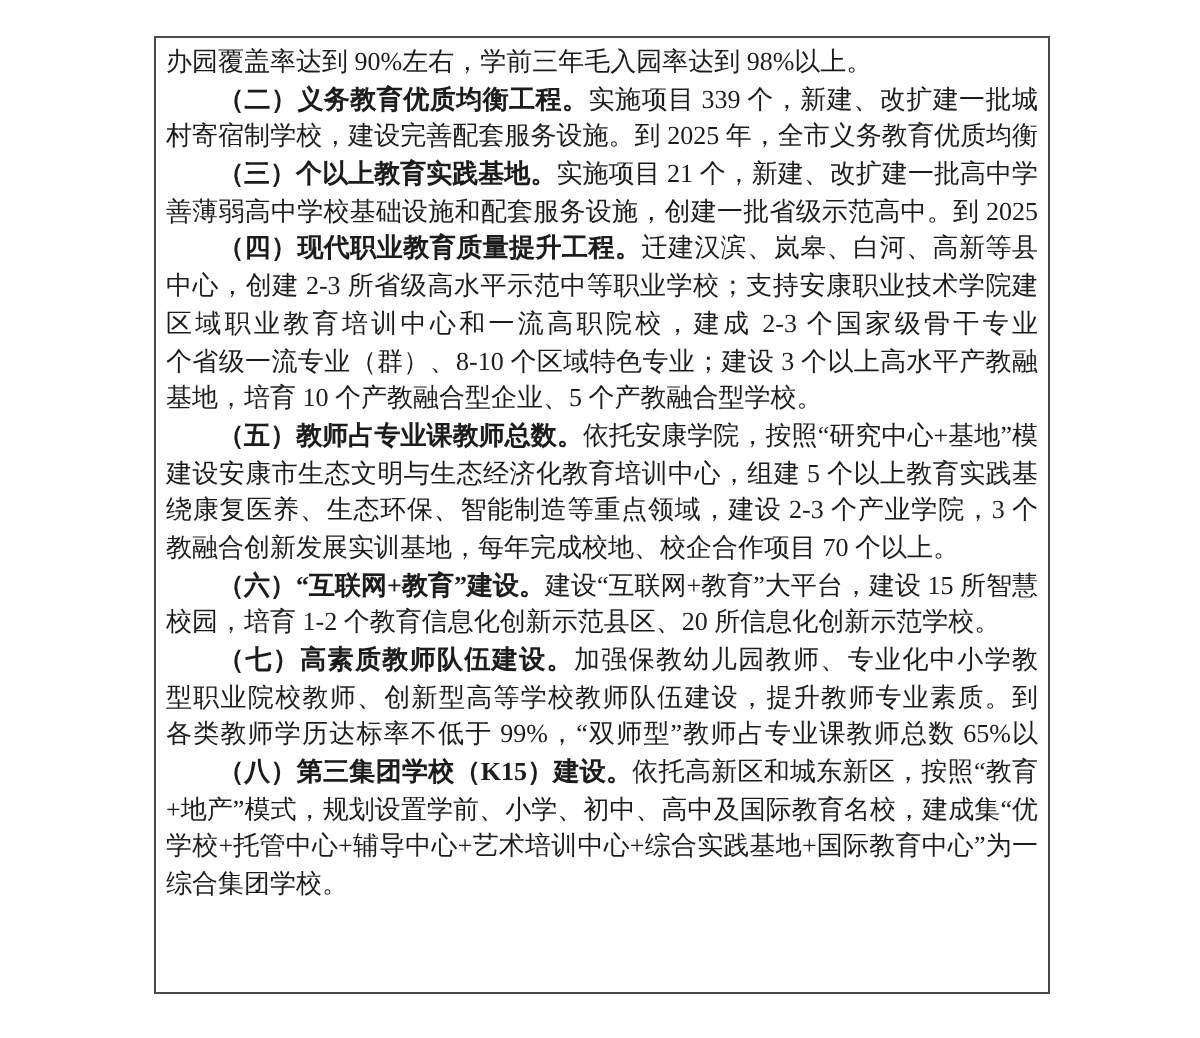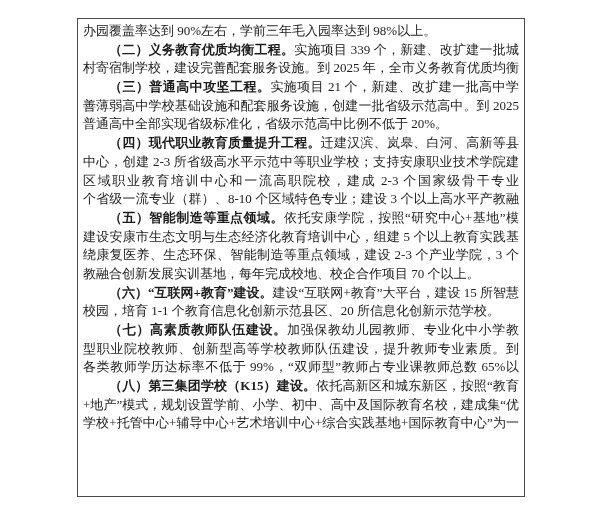--- a/index.html
+++ b/index.html
@@ -61,44 +61,45 @@
 <div class="canvas">
   <div class="page" style="border-color: rgb(74, 74, 74); background: rgb(255, 255, 255); color: rgb(28, 28, 28);">
       <div class="para">
         <div class="line"><span class="body-seg">办园覆盖率达到 90%左右，学前三年毛入园率达到 98%以上。</span></div>
       </div>
       <div class="para">
         <div class="line full indent"><span class="hd">（二）义务教育优质均衡工程。</span><span class="body-seg">实施项目 339 个，新建、改扩建一批城镇和农</span></div>
         <div class="line full"><span class="body-seg">村寄宿制学校，建设完善配套服务设施。到 2025 年，全市义务教育优质均衡县发</span></div>
       </div>
       <div class="para">
-        <div class="line full indent"><span class="hd">（三）普通高中攻坚工程。</span><span class="body-seg">实施项目 21 个，新建、改扩建一批高中学校，完</span></div>
+        <div class="line full indent"><span class="hd">（三）个以上教育实践基地。</span><span class="body-seg">实施项目 21 个，新建、改扩建一批高中学校，完</span></div>
         <div class="line full"><span class="body-seg">善薄弱高中学校基础设施和配套服务设施，创建一批省级示范高中。到 2025 年，</span></div>
-        <div class="line"><span class="body-seg">普通高中全部实现省级标准化，省级示范高中比例不低于 20%。</span></div>
       </div>
       <div class="para">
         <div class="line full indent"><span class="hd">（四）现代职业教育质量提升工程。</span><span class="body-seg">迁建汉滨、岚皋、白河、高新等县区职教</span></div>
         <div class="line full"><span class="body-seg">中心，创建 2-3 所省级高水平示范中等职业学校；支持安康职业技术学院建设秦巴</span></div>
         <div class="line full"><span class="body-seg">区域职业教育培训中心和一流高职院校，建成 2-3 个国家级骨干专业（群）、3-5</span></div>
         <div class="line full"><span class="body-seg">个省级一流专业（群）、8-10 个区域特色专业；建设 3 个以上高水平产教融合实训</span></div>
+        <div class="line"><span class="body-seg">基地，培育 10 个产教融合型企业、5 个产教融合型学校。</span></div>
       </div>
       <div class="para">
-        <div class="line full indent"><span class="hd">（五）智能制造等重点领域。</span><span class="body-seg">依托安康学院，按照“研究中心+基地”模式，</span></div>
+        <div class="line full indent"><span class="hd">（五）教师占专业课教师总数。</span><span class="body-seg">依托安康学院，按照“研究中心+基地”模式，</span></div>
         <div class="line full"><span class="body-seg">建设安康市生态文明与生态经济化教育培训中心，组建 5 个以上教育实践基地；围</span></div>
         <div class="line full"><span class="body-seg">绕康复医养、生态环保、智能制造等重点领域，建设 2-3 个产业学院，3 个以上产</span></div>
         <div class="line"><span class="body-seg">教融合创新发展实训基地，每年完成校地、校企合作项目 70 个以上。</span></div>
       </div>
       <div class="para">
         <div class="line full indent"><span class="hd">（六）“互联网+教育”建设。</span><span class="body-seg">建设“互联网+教育”大平台，建设 15 所智慧</span></div>
-        <div class="line"><span class="body-seg">校园，培育 1-1 个教育信息化创新示范县区、20 所信息化创新示范学校。</span></div>
+        <div class="line"><span class="body-seg">校园，培育 1-2 个教育信息化创新示范县区、20 所信息化创新示范学校。</span></div>
       </div>
       <div class="para">
         <div class="line full indent"><span class="hd">（七）高素质教师队伍建设。</span><span class="body-seg">加强保教幼儿园教师、专业化中小学教师、双师</span></div>
         <div class="line full"><span class="body-seg">型职业院校教师、创新型高等学校教师队伍建设，提升教师专业素质。到 2025 年，</span></div>
         <div class="line"><span class="body-seg">各类教师学历达标率不低于 99%，“双师型”教师占专业课教师总数 65%以上。</span></div>
       </div>
       <div class="para">
         <div class="line full indent"><span class="hd">（八）第三集团学校（K15）建设。</span><span class="body-seg">依托高新区和城东新区，按照“教育+商业</span></div>
         <div class="line full"><span class="body-seg">+地产”模式，规划设置学前、小学、初中、高中及国际教育名校，建成集“优质</span></div>
         <div class="line full"><span class="body-seg">学校+托管中心+辅导中心+艺术培训中心+综合实践基地+国际教育中心”为一体的</span></div>
+        <div class="line"><span class="body-seg">综合集团学校。</span></div>
       </div>
     </div>
 </div>
 
 </body></html>

